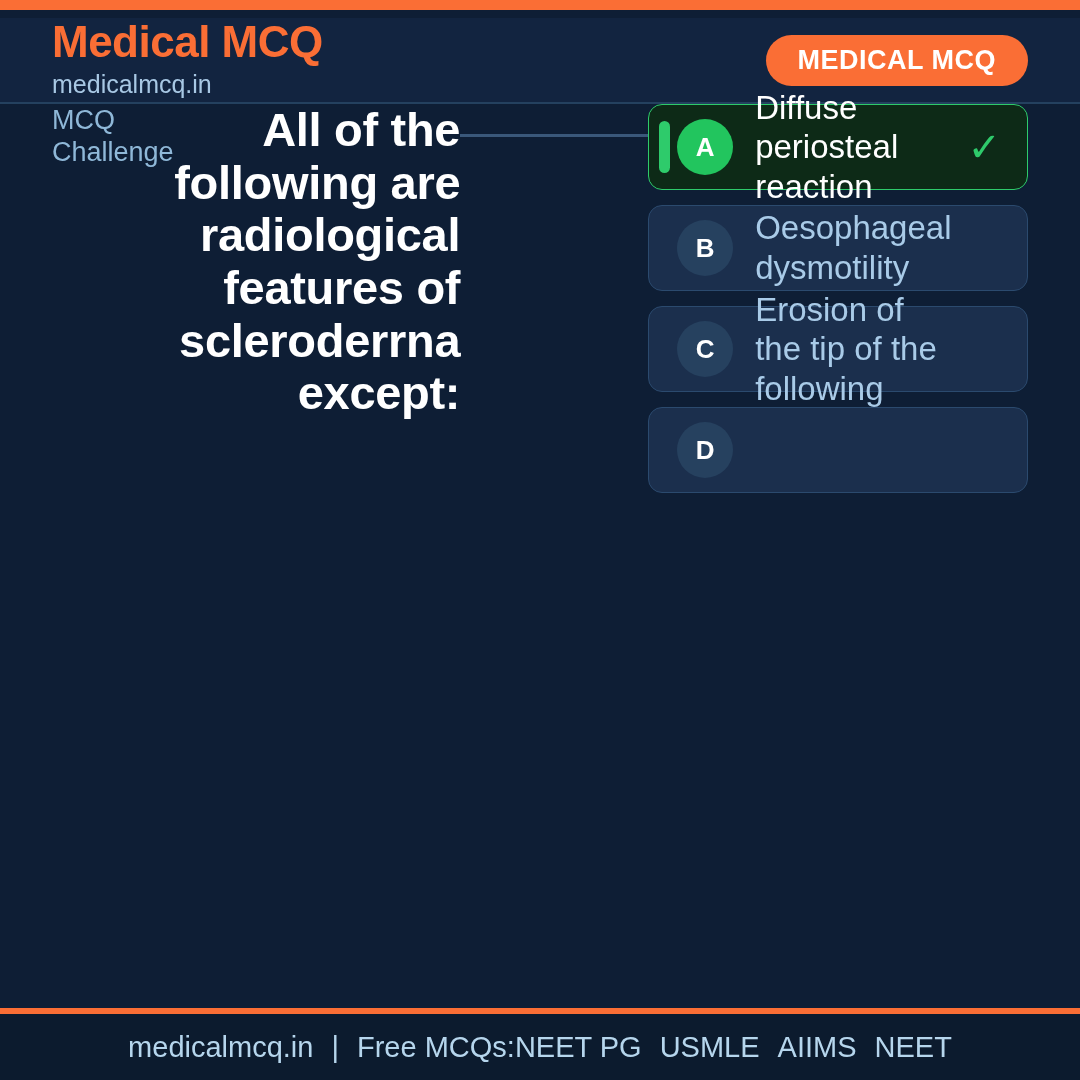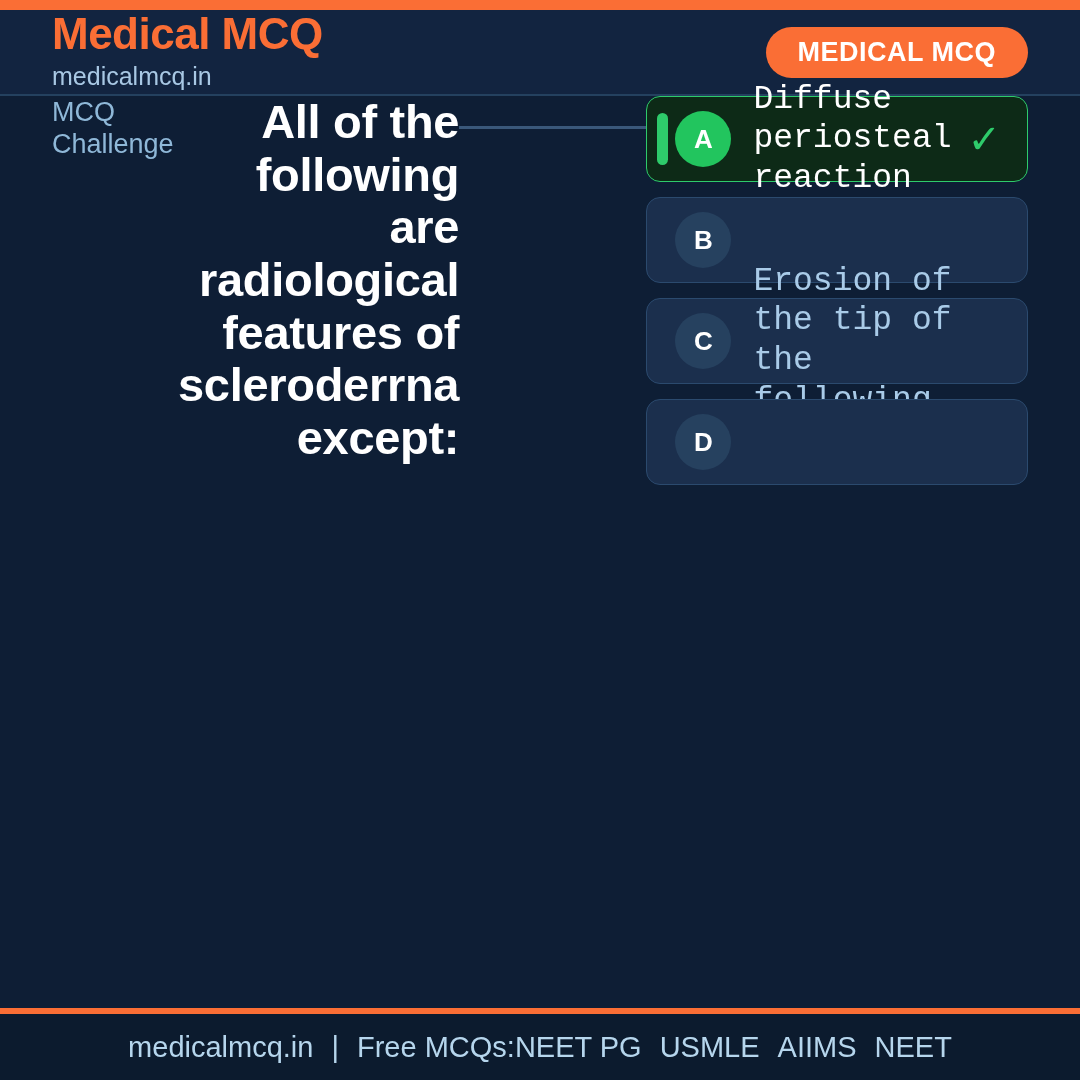--- a/index.html
+++ b/index.html
@@ -34,20 +34,21 @@
   .header {
     flex: 0 0 auto;
     height: 86px;
     background: #122440;
     border-bottom: 2px solid #24415f;
     display: flex;
     align-items: center;
     justify-content: space-between;
     padding: 0 52px;
     box-sizing: border-box;
+    margin-top: 8px;
   }
   .brand-block {
     display: flex;
     flex-direction: column;
     justify-content: center;
   }
   .brand-title {
     color: #fa6e35;
     font-size: 44px;
     font-weight: bold;
@@ -134,21 +135,20 @@
     align-items: center;
     justify-content: center;
     line-height: 1;
   }
   .option-text {
     margin-left: 22px;
     color: #a9cbe8;
     font-size: 33px;
     line-height: 1.2;
     flex: 1 1 auto;
-    font-family: Liberation Mono, monospace;
   }
   .option-check {
     flex: 0 0 auto;
     color: #2ecb6b;
     font-size: 40px;
     line-height: 1;
     margin-left: 16px;
     visibility: hidden;
   }
 
@@ -233,20 +233,21 @@
 
       <div class="option correct">
         <div class="accent-bar"></div>
         <div class="option-badge">A</div>
         <div class="option-text">Diffuse periosteal reaction</div>
         <div class="option-check">✓</div>
       </div>
 
       <div class="option">
         <div class="option-badge">B</div>
+        <div class="option-text">Oesophageal dysmotility</div>
         <div class="option-check">✓</div>
       </div>
 
       <div class="option">
         <div class="option-badge">C</div>
         <div class="option-text">Erosion of the tip of the following</div>
         <div class="option-check">✓</div>
       </div>
 
       <div class="option">

